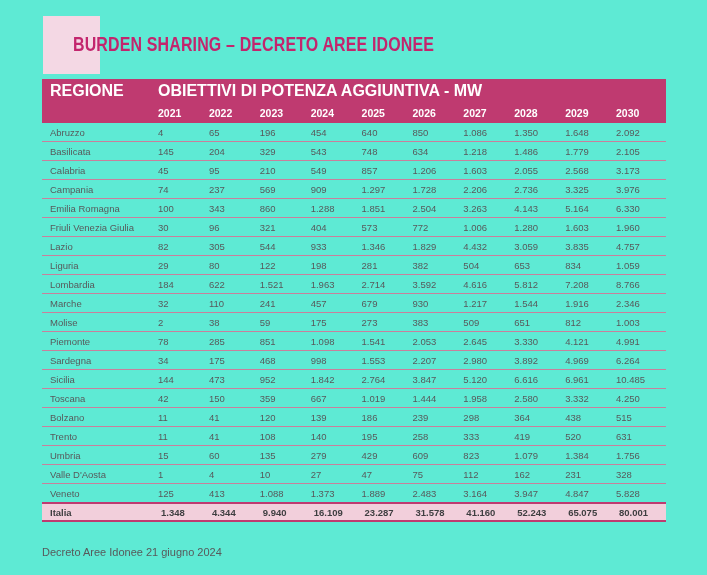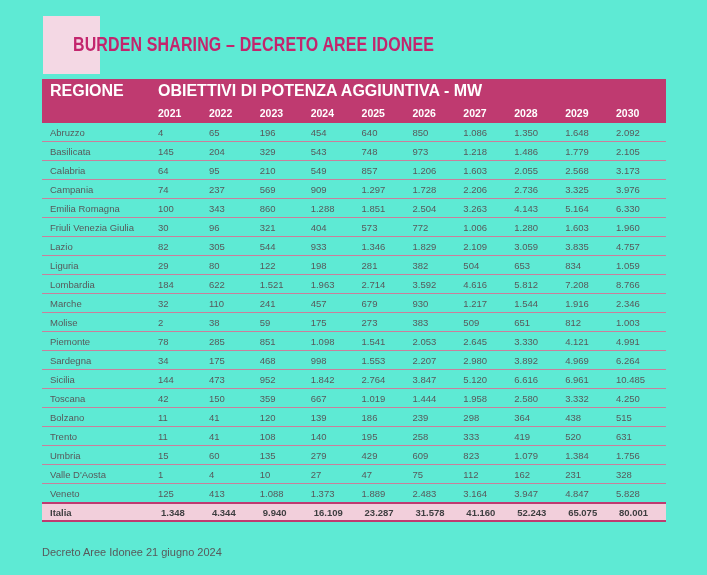--- a/index.html
+++ b/index.html
@@ -151,29 +151,29 @@
           <td>1.648</td>
           <td>2.092</td>
         </tr>
         <tr>
           <td class="region-cell">Basilicata</td>
           <td>145</td>
           <td>204</td>
           <td>329</td>
           <td>543</td>
           <td>748</td>
-          <td>973</td>
+          <td>634</td>
           <td>1.218</td>
           <td>1.486</td>
           <td>1.779</td>
           <td>2.105</td>
         </tr>
         <tr>
           <td class="region-cell">Calabria</td>
-          <td>64</td>
+          <td>45</td>
           <td>95</td>
           <td>210</td>
           <td>549</td>
           <td>857</td>
           <td>1.206</td>
           <td>1.603</td>
           <td>2.055</td>
           <td>2.568</td>
           <td>3.173</td>
         </tr>
@@ -217,21 +217,21 @@
           <td>1.960</td>
         </tr>
         <tr>
           <td class="region-cell">Lazio</td>
           <td>82</td>
           <td>305</td>
           <td>544</td>
           <td>933</td>
           <td>1.346</td>
           <td>1.829</td>
-          <td>2.109</td>
+          <td>4.432</td>
           <td>3.059</td>
           <td>3.835</td>
           <td>4.757</td>
         </tr>
         <tr>
           <td class="region-cell">Liguria</td>
           <td>29</td>
           <td>80</td>
           <td>122</td>
           <td>198</td>

